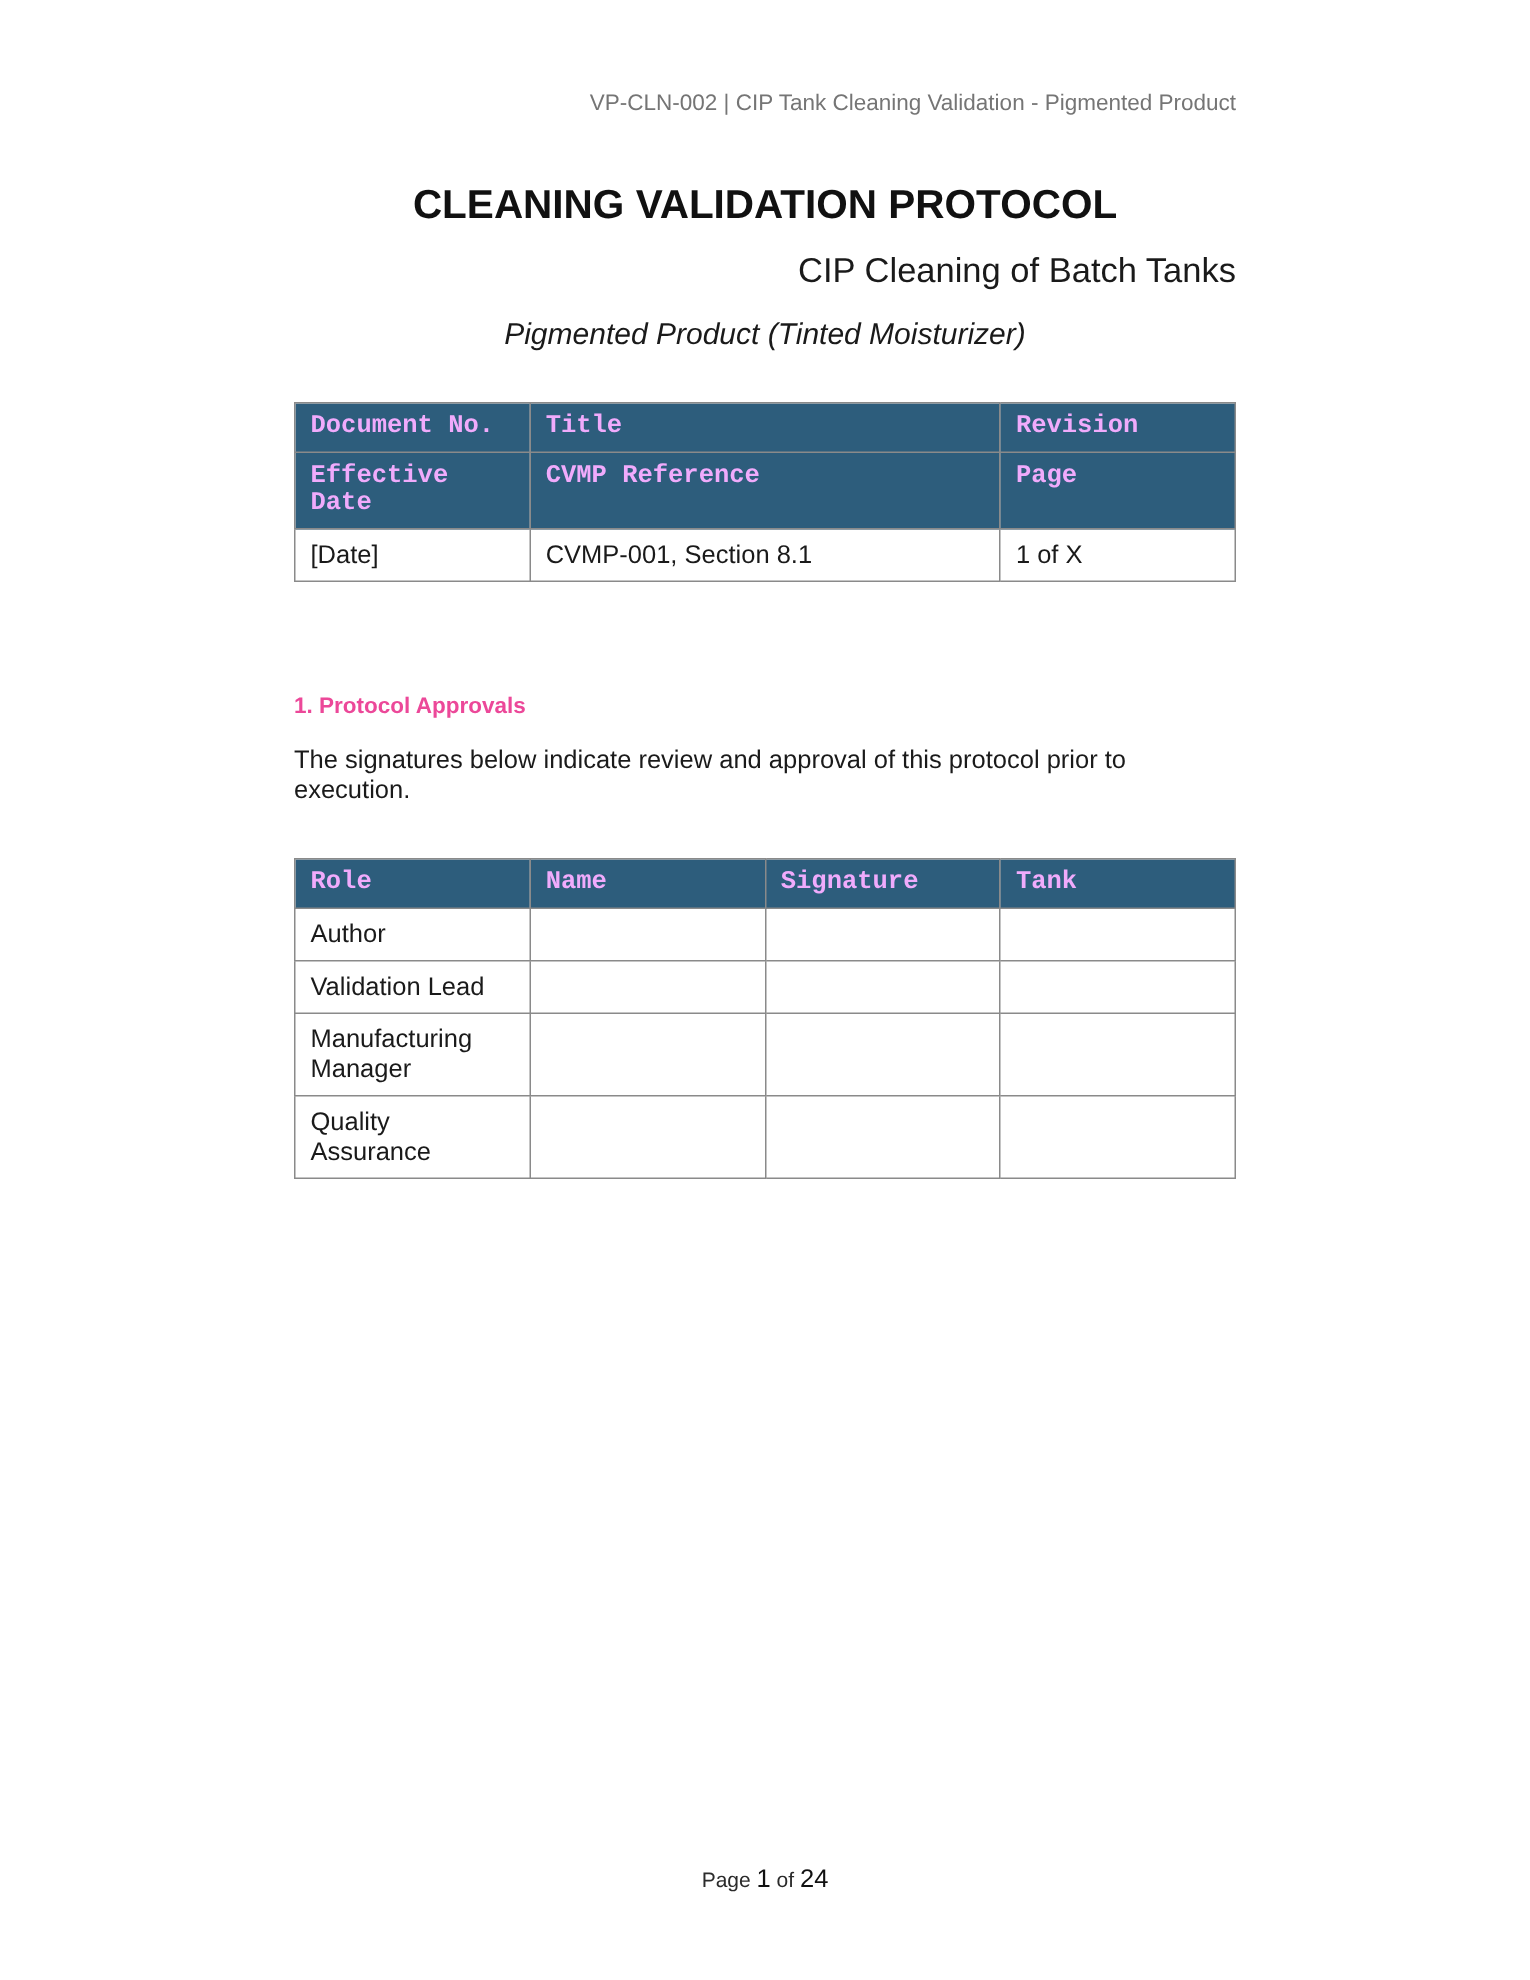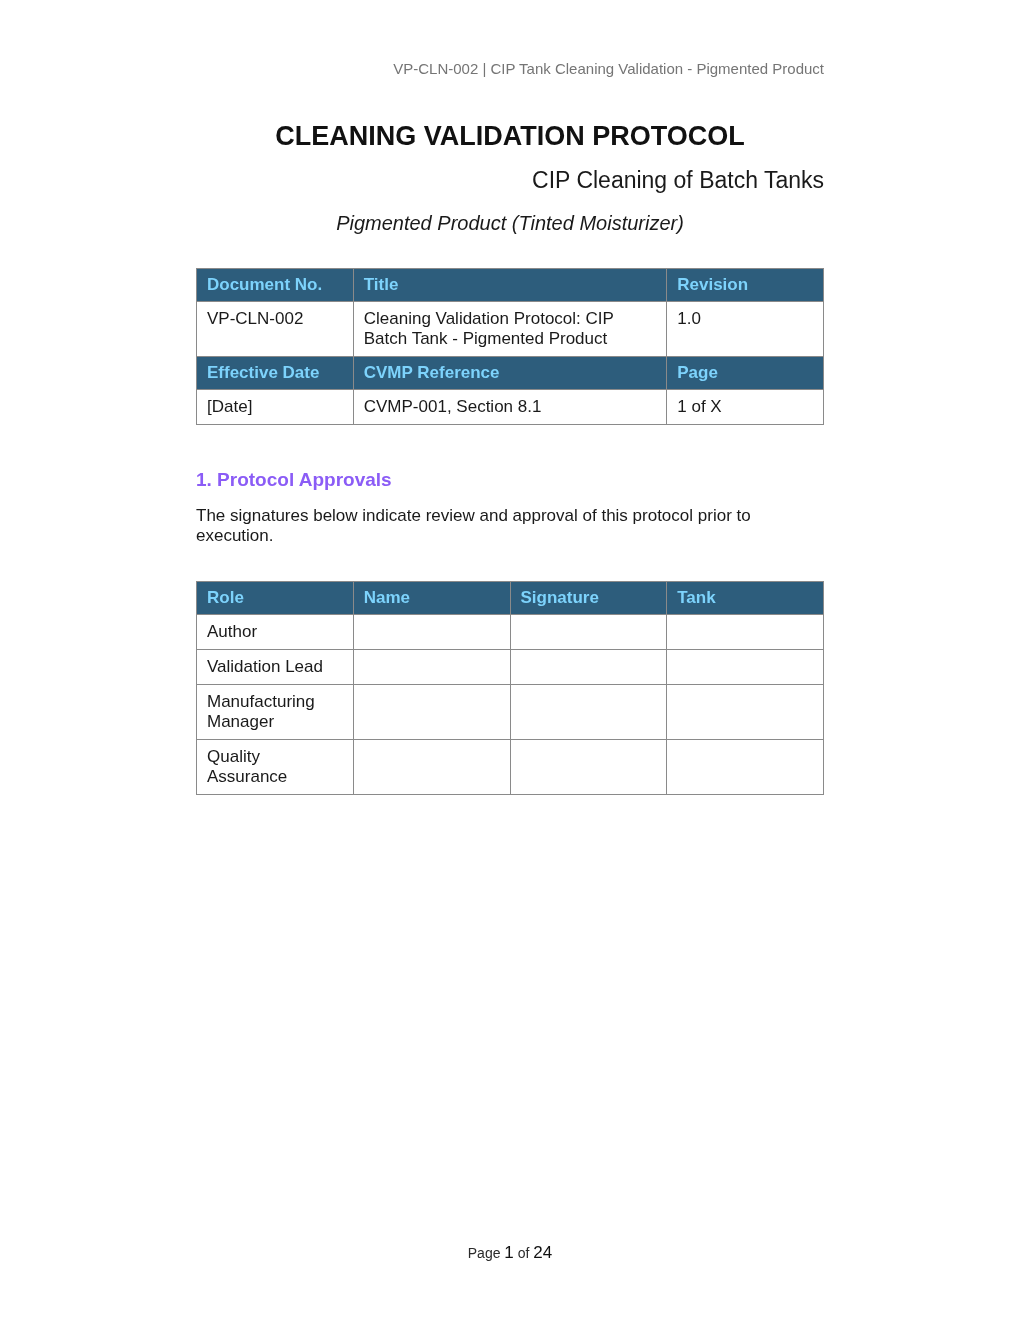--- a/index.html
+++ b/index.html
@@ -59,33 +59,34 @@
   .approvals-table { margin-top: 35px; }
   th, td {
     border: 1px solid var(--border);
     padding: 7px 10px;
     text-align: left;
     vertical-align: top;
     line-height: 20px;
   }
   th {
     background: var(--header_bg);
-    color: #7dd3fc;
+    color: #f0abfc;
     font-weight: bold;
     line-height: 18px;
+    font-family: Liberation Mono, monospace;
   }
   th:not(:first-child) { border-left-color: #d8e0e5; }
   .col-25 { width: 25%; }
   .col-50 { width: 50%; }
   h2.section-heading {
-    margin-top: 41px;
-    font-size: 19px;
+    margin-top: 69px;
+    font-size: 15px;
     line-height: 27px;
     font-weight: bold;
-    color: #8b5cf6;
+    color: #ec4899;
   }
   p.section-intro {
     margin-top: 13px;
     font-size: 17px;
     line-height: 20px;
   }
   .page-footer {
     position: absolute;
     top: 1243px;
     left: 0;
@@ -114,25 +115,20 @@
     <colgroup>
       <col class="col-25">
         <col class="col-50">
         <col class="col-25">
     </colgroup>
     <tbody>
       <tr>
         <th>Document No.</th>
         <th>Title</th>
         <th>Revision</th>
-      </tr>
-      <tr>
-        <td>VP-CLN-002</td>
-        <td>Cleaning Validation Protocol: CIP Batch Tank - Pigmented Product</td>
-        <td>1.0</td>
       </tr>
       <tr>
         <th>Effective Date</th>
         <th>CVMP Reference</th>
         <th>Page</th>
       </tr>
       <tr>
         <td>[Date]</td>
         <td>CVMP-001, Section 8.1</td>
         <td>1 of X</td>

